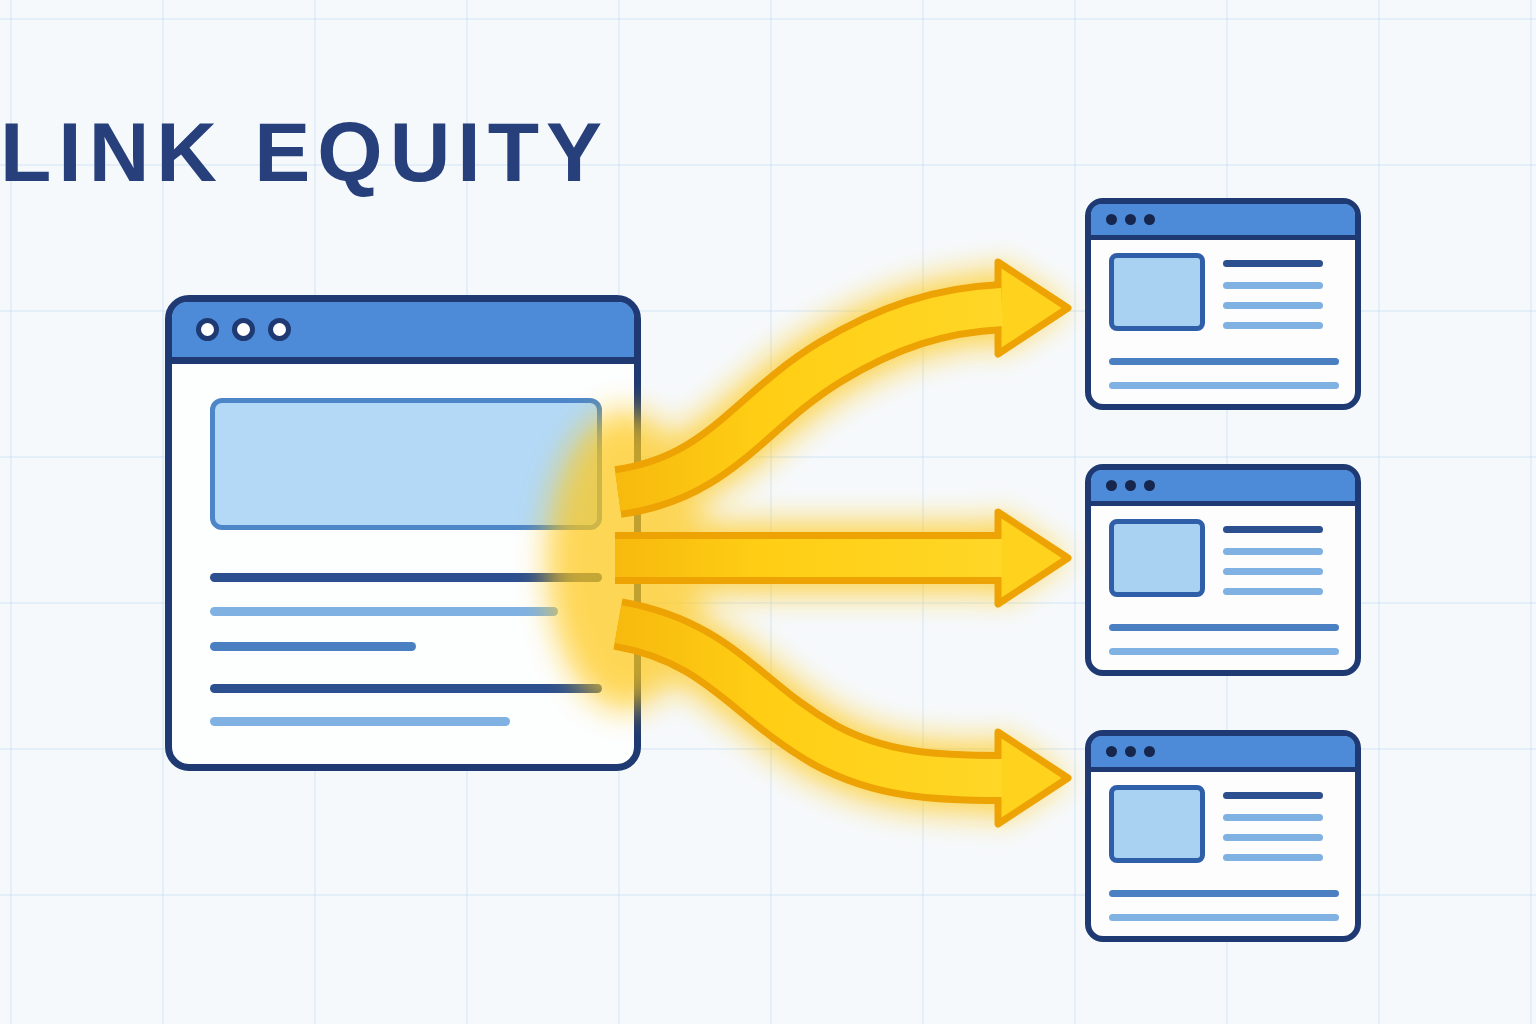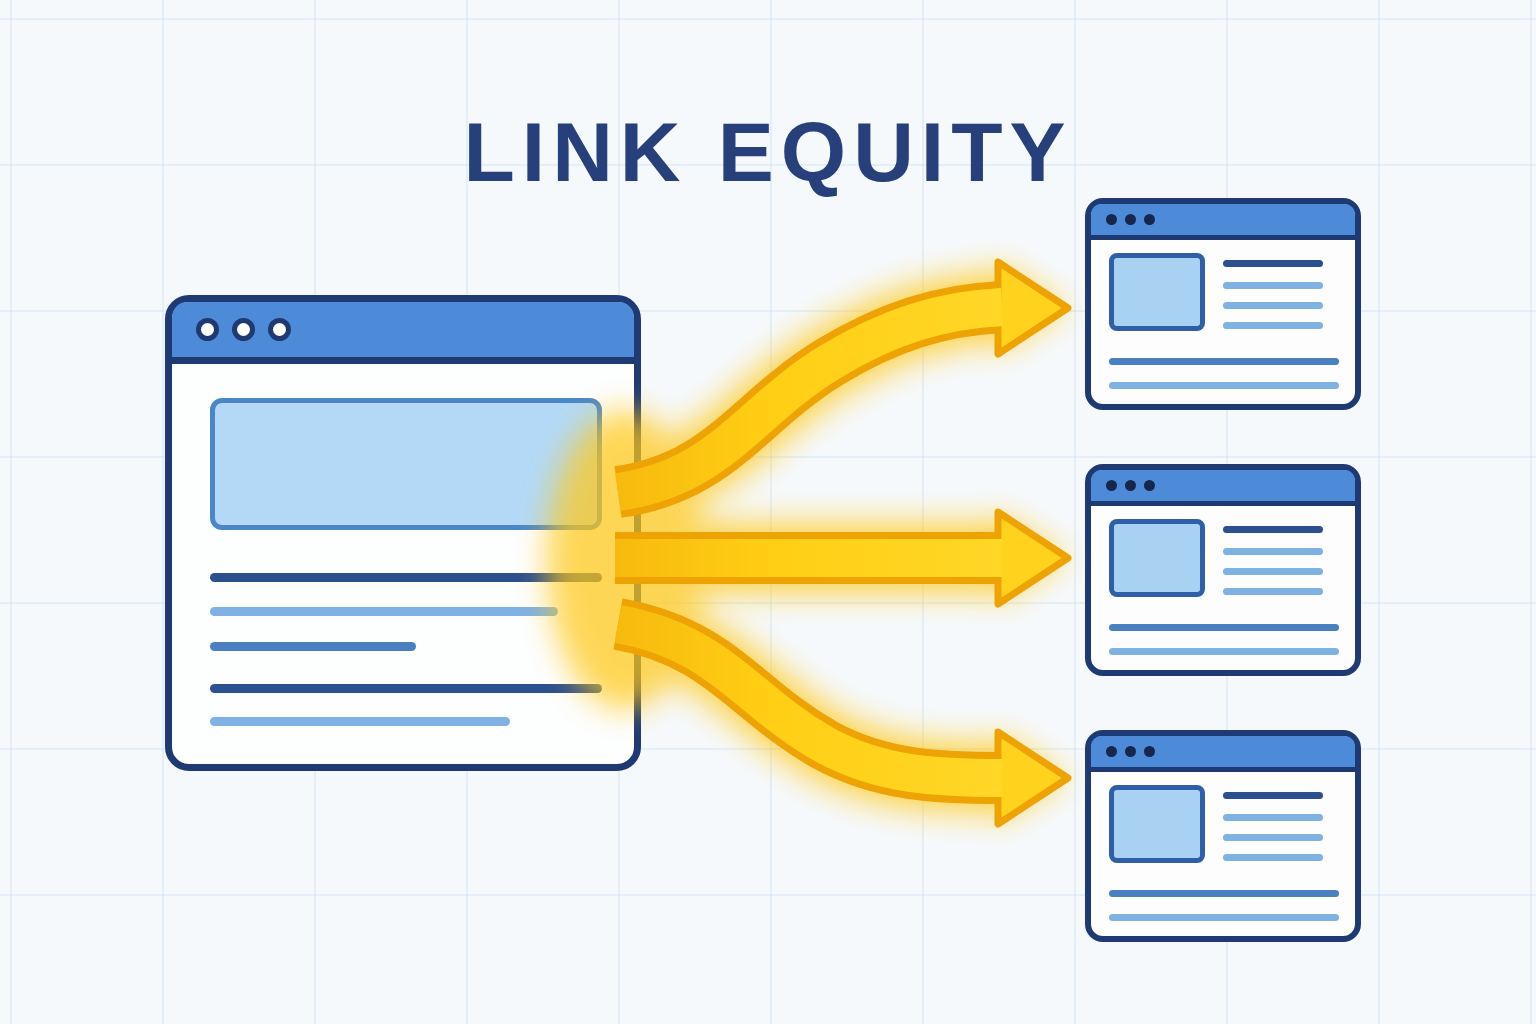--- a/index.html
+++ b/index.html
@@ -8,21 +8,21 @@
     font-family:"Liberation Sans", sans-serif;
     background-color:var(--background,#f6f9fc);
     background-image:
       linear-gradient(to right, rgba(200,222,244,.38) 2px, transparent 2px),
       linear-gradient(to bottom, rgba(200,222,244,.38) 2px, transparent 2px);
     background-size:152px 146px;
     background-position:10px 18px;
   }
 
   .title{
-    position:absolute;left:0;right:0;top:48px;text-align:center;
+    position:absolute;left:0;right:0;top:48px;text-align:left;
     font-size:84px;font-weight:800;letter-spacing:7px;
     color:var(--navy-title,#27407c);
   }
 
   
   .win-lg{
     position:absolute;left:165px;top:295px;width:476px;height:476px;
     background:#fdfefe;border:7px solid var(--window-outline,#1f3a72);
     border-radius:24px;box-sizing:border-box;
   }

